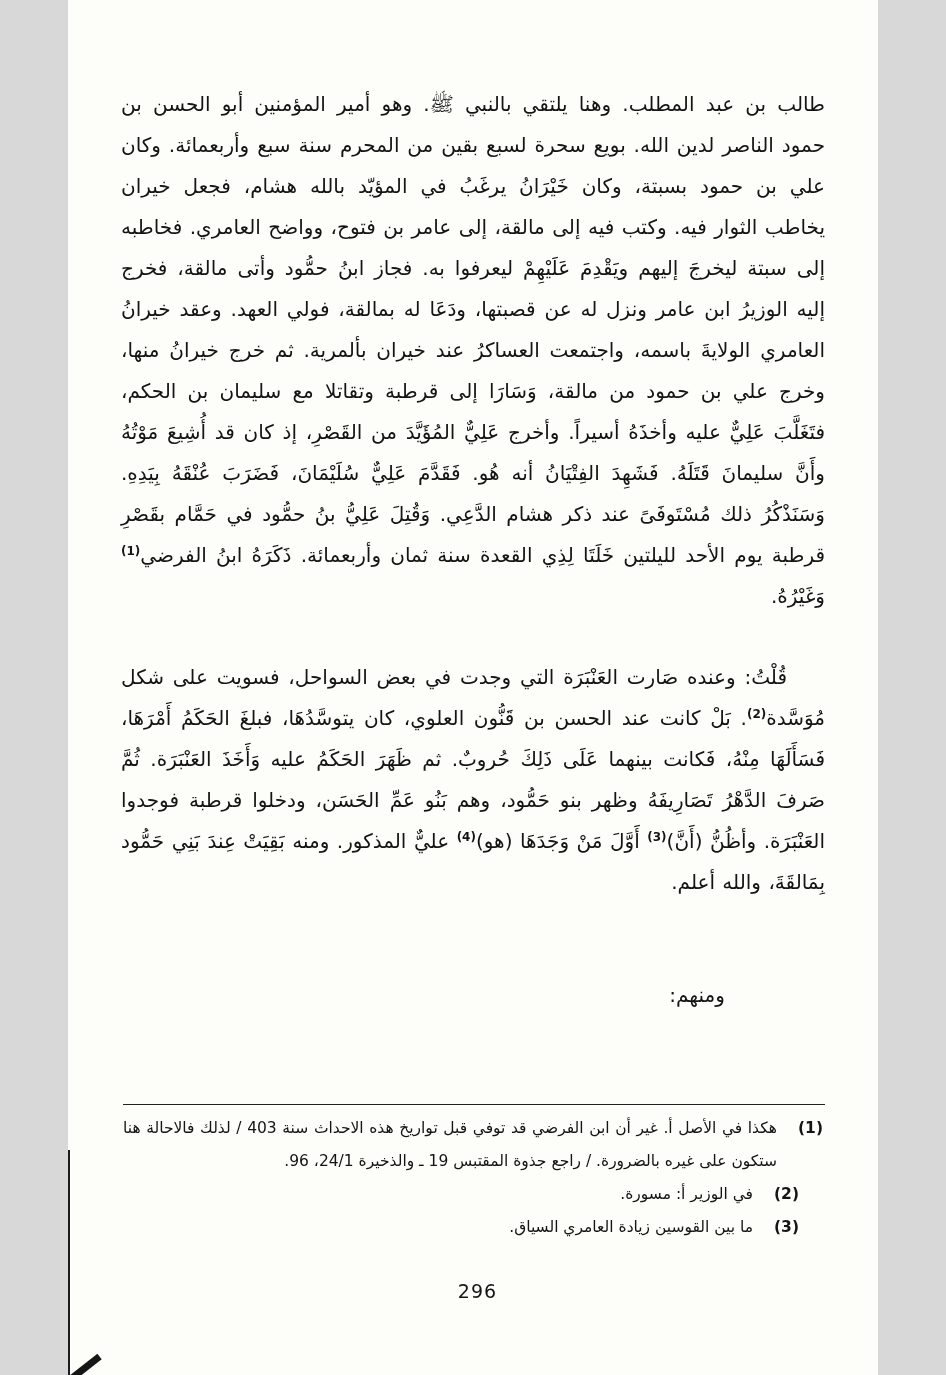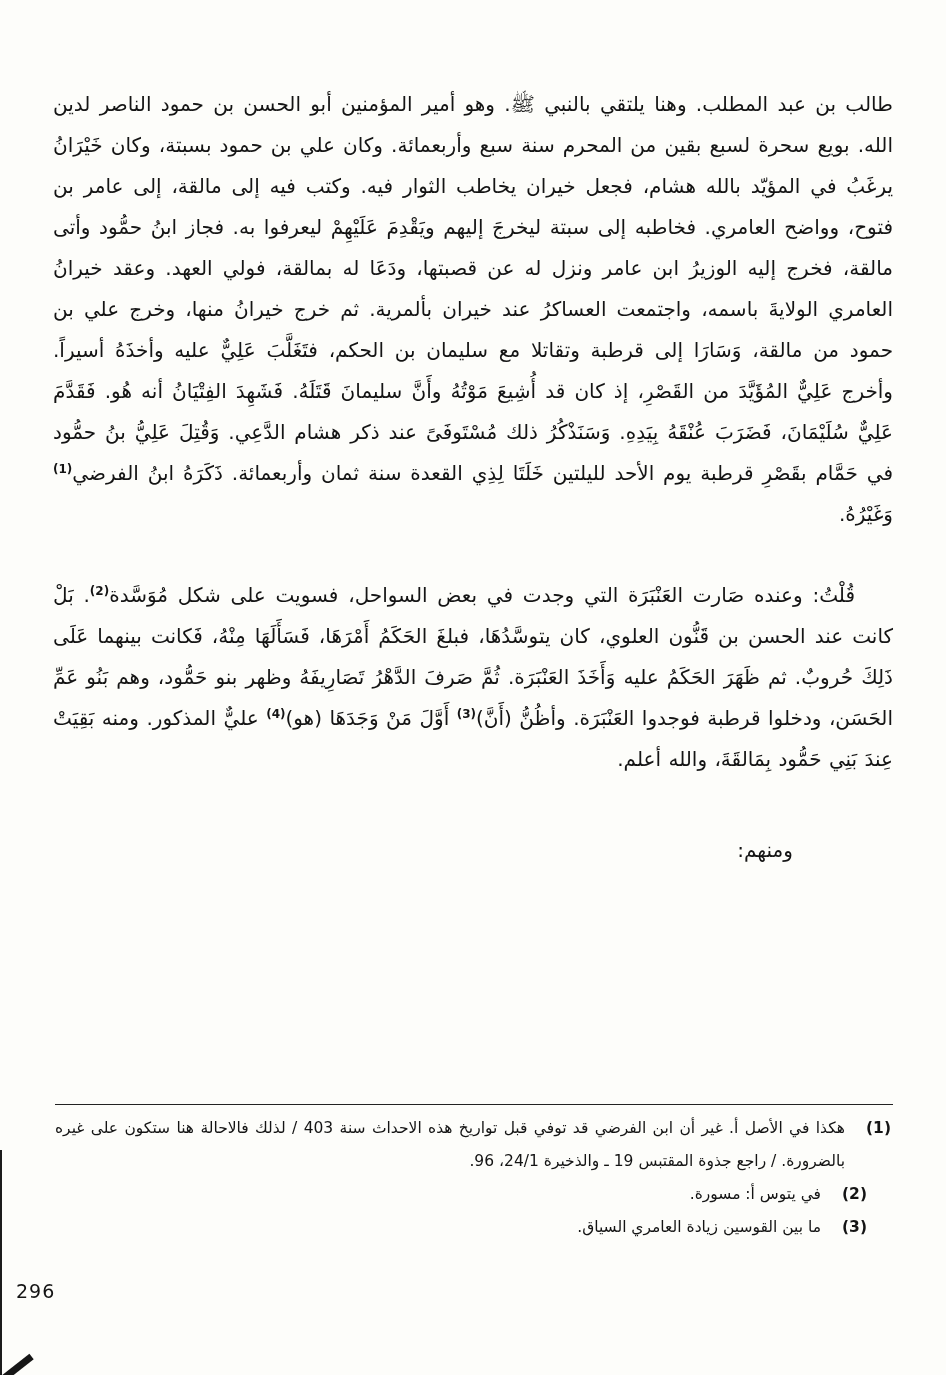--- a/index.html
+++ b/index.html
@@ -2,21 +2,21 @@
 <html lang="ar"><head>
 <meta charset="utf-8">
 <style>
   html, body {
     margin: 0;
     padding: 0;
     background: #d8d8d8;
   }
   .page {
     position: relative;
-    width: 946px;
+    width: 810px;
     height: 1375px;
     margin: 0 auto;
     background: #fdfdfa;
     overflow: hidden;
     font-family: "DejaVu Sans", sans-serif;
     color: #141414;
   }
   .text-block {
     position: absolute;
     top: 84px;
@@ -35,21 +35,21 @@
     margin-top: 40px;
     text-indent: 38px;
   }
   .fn-ref {
     font-size: 12px;
     line-height: 0;
     vertical-align: 7px;
     font-weight: bold;
   }
   .closing {
-    margin: 50px 100px 0 0;
+    margin: 72px 100px 0 0;
     font-size: 20px;
     line-height: 41px;
     text-align: right;
     direction: rtl;
   }
   .footnote-sep {
     position: absolute;
     top: 1104px;
     right: 53px;
     left: 55px;
@@ -75,23 +75,23 @@
   .fn-marker {
     flex: 0 0 46px;
     font-weight: bold;
   }
   .fn-text {
     flex: 1;
   }
   .page-number {
     position: absolute;
     top: 1280px;
-    left: 16px;
+    left: 9px;
     right: 0;
-    text-align: left;
+    text-align: center;
     font-size: 19px;
     letter-spacing: 1px;
   }
   .scan-edge-line {
     position: absolute;
     left: 0;
     top: 1150px;
     width: 2px;
     height: 225px;
     background: #1c1c1c;
@@ -125,21 +125,21 @@
 
   <div class="footnotes">
 
     <div class="footnote">
       <span class="fn-marker">(1)</span>
       <span class="fn-text">هكذا في الأصل أ. غير أن ابن الفرضي قد توفي قبل تواريخ هذه الاحداث سنة 403 / لذلك فالاحالة هنا ستكون على غيره بالضرورة. / راجع جذوة المقتبس 19 ـ والذخيرة 24/1، 96.</span>
     </div>
 
     <div class="footnote fn-indent">
       <span class="fn-marker">(2)</span>
-      <span class="fn-text">في يتوس أ: مسورة.</span>
+      <span class="fn-text">في الوزير أ: مسورة.</span>
     </div>
 
     <div class="footnote fn-indent">
       <span class="fn-marker">(3)</span>
       <span class="fn-text">ما بين القوسين زيادة العامري السياق.</span>
     </div>
 
   </div>
 
   <div class="page-number">296</div>

